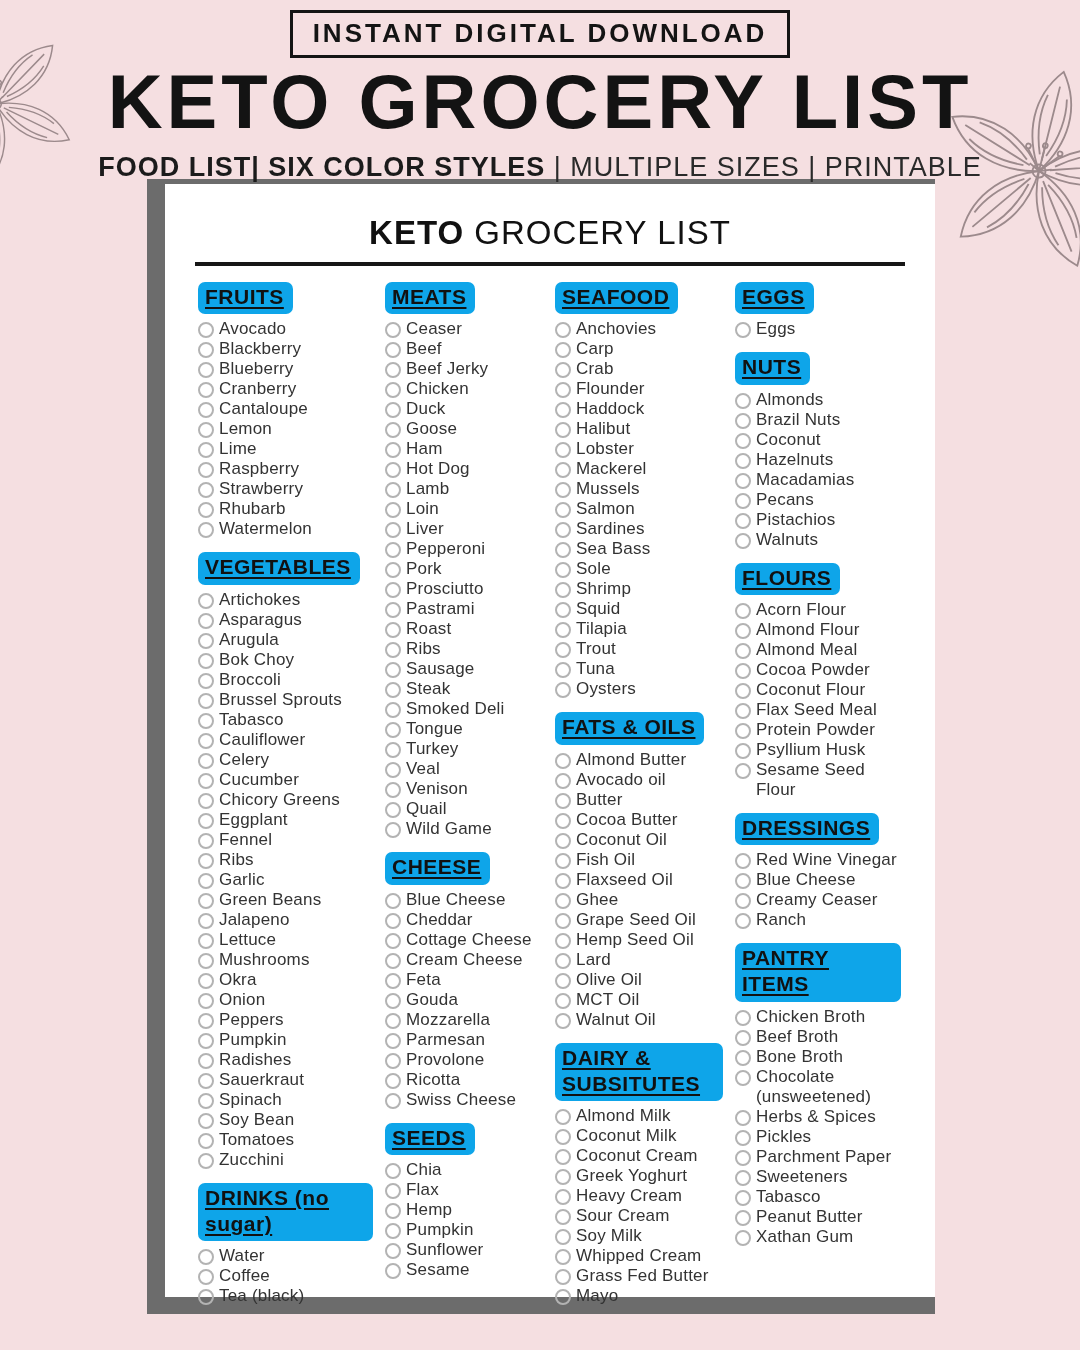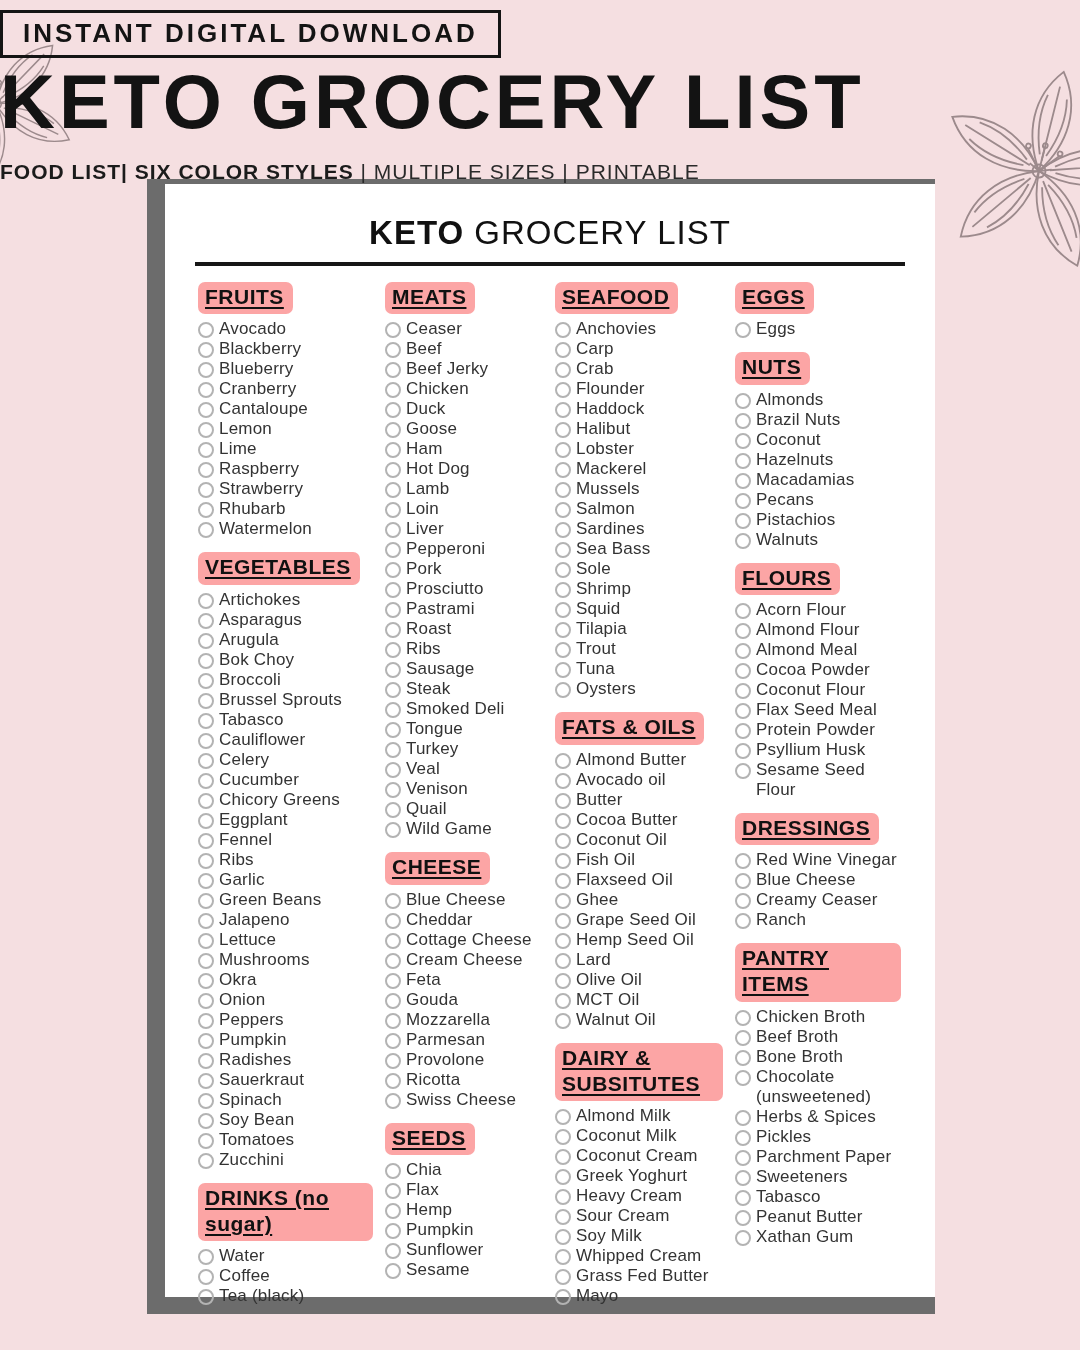--- a/index.html
+++ b/index.html
@@ -7,52 +7,52 @@
     width:1080px;height:1350px;position:relative;overflow:hidden;
     background:#f5dfe1;
     font-family:"Liberation Sans",sans-serif;
     color:#161616;
   }
   
   .flower{position:absolute;z-index:0;}
   .flower-tl{top:-26px;left:-104px;transform:rotate(-28deg);}
   .flower-tr{top:6px;right:-84px;transform:rotate(14deg);}
   
-  .hdr{position:relative;z-index:2;}
+  .hdr{position:relative;z-index:2;text-align:center;}
   .badge{
     display:inline-block;margin-top:10px;padding:5px 20px 6px;
     border:3px solid #141414;font-size:26px;font-weight:800;letter-spacing:3px;
     color:#141414;white-space:nowrap;background:transparent;
   }
   .main-title{
     margin-top:6px;font-size:76px;font-weight:900;letter-spacing:4px;
     color:#131313;line-height:1.0;white-space:nowrap;
   }
-  .subtitle{margin-top:20px;font-size:21px;letter-spacing:1px;color:#1b1b1b;white-space:nowrap;}
+  .subtitle{margin-top:12px;font-size:27px;letter-spacing:1px;color:#1b1b1b;white-space:nowrap;}
   .subtitle .b{font-weight:800;}
   .subtitle .l{font-weight:400;color:#2a2a2a;}
   
   .sheet-shadow{
     position:absolute;left:147px;top:179px;z-index:1;
     padding:5px 0 17px 18px;background:#6c6c6c;
   }
   .sheet{width:770px;height:1113px;background:#ffffff;position:relative;}
   .page-title{
     text-align:center;padding-top:30px;font-size:33px;letter-spacing:1px;
     color:#111;font-weight:400;white-space:nowrap;
   }
   .page-title .accent{font-weight:800;}
   .rule{width:710px;height:4px;background:#161616;margin:10px auto 0;}
   .cols{
     display:grid;grid-template-columns:187px 170px 180px 178px;
     padding:16px 0 0 33px;align-items:start;
   }
   .sec{margin-bottom:13px;}
   .sec-h{
-    display:inline-block;background:#fca5a5;border-radius:7px;
+    display:inline-block;background:#0ea5e9;border-radius:7px;
     padding:2px 9px 4px 7px;margin:0 12px 5px 0;
     font-size:21px;font-weight:700;letter-spacing:0.5px;color:#111;
     text-decoration:underline;text-decoration-thickness:2px;text-underline-offset:3px;
     line-height:1.25;
   }
   .item{display:flex;align-items:flex-start;font-size:17px;line-height:20px;color:#333;}
   .cb{
     flex:0 0 auto;width:12px;height:12px;margin:3px 5px 0 0;
     border:2px solid #b3b3b3;border-radius:50%;background:transparent;
   }

